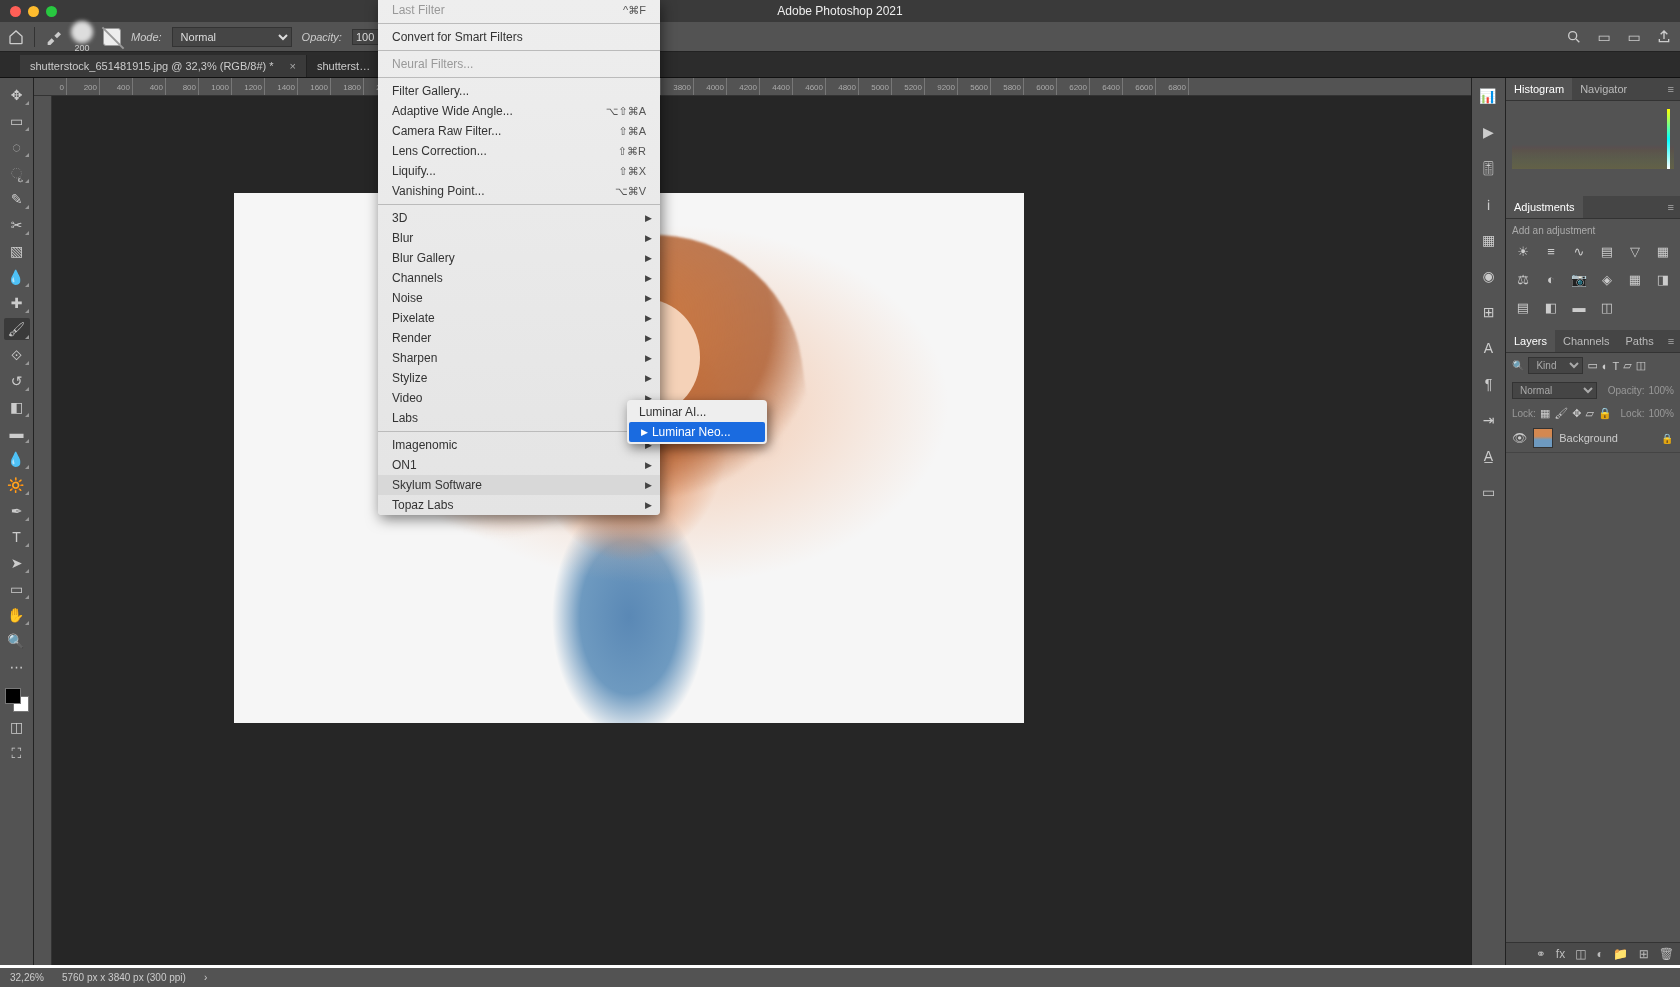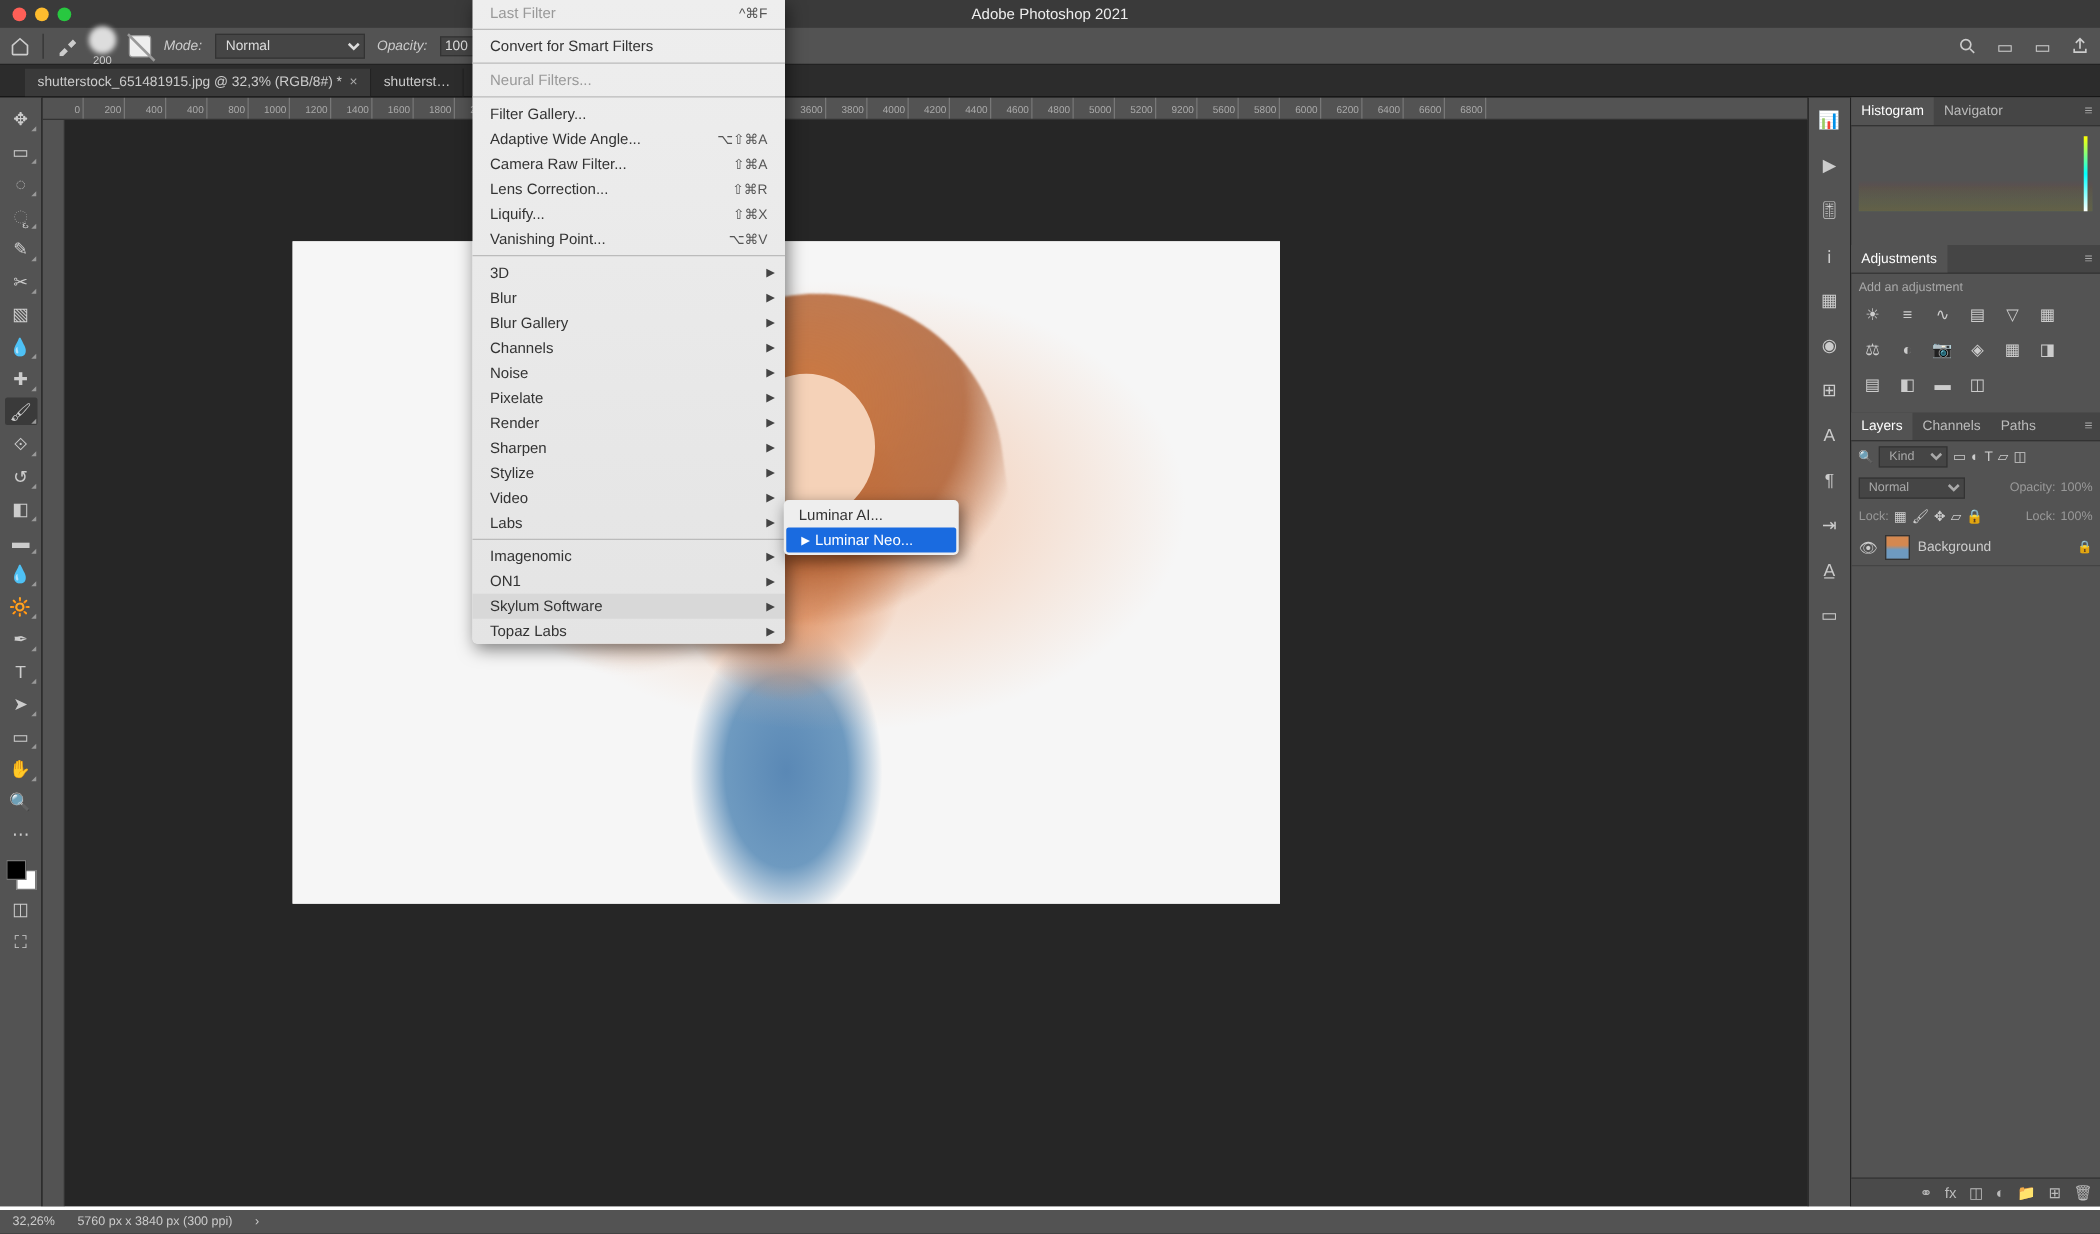--- a/index.html
+++ b/index.html
@@ -14,42 +14,42 @@
 .brush-size { display: flex; flex-direction: column; align-items: center; font-size: 9px; color: #ccc; }
 .mask-icon { width: 18px; height: 18px; border: 1px solid #999; border-radius: 3px; position: relative; background: #eee; }
 .mask-icon::after { content: ""; position: absolute; width: 30px; height: 2px; background: #999; top: 8px; left: -6px; transform: rotate(45deg); }
 .opt-label { font-size: 11px; color: #ccc; font-style: italic; }
 .mode-select { background: #454545; color: #ddd; border: 1px solid #333; font-size: 11px; padding: 2px 4px; width: 120px; }
 .num-input { width: 38px; background: #454545; color: #ddd; border: 1px solid #333; padding: 1px 3px; font-size: 11px; }
 .small-icon { width: 16px; height: 16px; display: flex; align-items: center; justify-content: center; color: #ccc; font-size: 14px; }
 .icon-group-right { margin-left: auto; display: flex; gap: 14px; align-items: center; }
 .ruler-icon { width: 36px; height: 14px; border: 1px solid #999; color: #ccc; font-size: 9px; padding-left: 2px; display: flex; align-items: center; gap: 2px; }
 .tabs-bar { height: 26px; background: #2c2c2c; display: flex; align-items: flex-end; padding-left: 20px; border-bottom: 1px solid #111; }
-.doc-tab { padding: 5px 10px; background: #3a3a3a; font-size: 11px; color: #ccc; display: flex; gap: 6px; border-right: 1px solid #222; }
+.doc-tab { padding: 5px 10px; background: #3a3a3a; font-size: 11px; color: #ccc; display: flex; gap: 16px; border-right: 1px solid #222; }
 .doc-tab .close { font-size: 11px; color: #aaa; }
 .main-row { display: flex; height: calc(987px - 22px - 30px - 26px - 22px); }
 .tools-col { width: 34px; background: #535353; border-right: 1px solid #222; display: flex; flex-direction: column; align-items: center; padding-top: 6px; gap: 4px; }
 .tool-btn { width: 26px; height: 22px; display: flex; align-items: center; justify-content: center; color: #ccc; font-size: 14px; border-radius: 2px; position: relative; }
 .tool-btn.active { background: #3a3a3a; }
 .tool-btn .mk { position: absolute; right: 1px; bottom: 1px; width: 0; height: 0; border-right: 4px solid #999; border-top: 4px solid transparent; }
 .swatch { margin-top: 6px; width: 24px; height: 24px; position: relative; }
 .swatch .fg { position: absolute; width: 16px; height: 16px; background: #000; border: 1px solid #777; left: 0; top: 0; }
 .swatch .bg { position: absolute; width: 16px; height: 16px; background: #fff; border: 1px solid #777; right: 0; bottom: 0; }
 .canvas-area { flex: 1; background: #262626; position: relative; overflow: hidden; }
 .ruler-h { position: absolute; top: 0; left: 0; right: 0; height: 18px; background: #535353; border-bottom: 1px solid #333; display: flex; overflow: hidden; font-size: 8px; color: #aaa; }
 .ruler-h span { flex: 0 0 auto; width: 33px; border-right: 1px solid #777; text-align: right; padding-right: 2px; padding-top: 5px; }
 .ruler-v { position: absolute; left: 0; top: 18px; bottom: 0; width: 18px; background: #535353; border-right: 1px solid #333; }
 .canvas { position: absolute; left: 200px; top: 115px; width: 790px; height: 530px; background: #fff; overflow: hidden; }
 .photo { position: absolute; inset: 0; background: radial-gradient(ellipse 280px 180px at 55% 40%, #f3c5a8, transparent), radial-gradient(ellipse 200px 260px at 50% 45%, #b8592a 0%, #d37640 25%, rgba(180,90,40,0) 50%), radial-gradient(ellipse 140px 220px at 50% 80%, #5a88b5 0%, #6e9ac0 35%, rgba(110,154,192,0) 55%), #f6f6f6; }
 .hair1 { position: absolute; left: 34%; top: 8%; width: 38%; height: 55%; background: radial-gradient(circle at 50% 30%, rgba(200,110,50,0.9), rgba(160,70,20,0.7) 50%, transparent 70%); border-radius: 50% 50% 40% 40%; transform: rotate(-8deg); filter: blur(1px); }
 .hair2 { position: absolute; left: 20%; top: 25%; width: 28%; height: 40%; background: radial-gradient(circle, rgba(180,85,30,0.8), transparent 70%); border-radius: 50%; transform: rotate(15deg); filter: blur(2px); }
 .face { position: absolute; left: 45%; top: 20%; width: 14%; height: 22%; background: #f5d2b8; border-radius: 50%; }
 .right-rail { width: 34px; background: #535353; border-left: 1px solid #222; display: flex; flex-direction: column; align-items: center; padding-top: 8px; gap: 16px; }
 .rail-icon { width: 20px; height: 20px; display: flex; align-items: center; justify-content: center; color: #ccc; font-size: 14px; }
-.panels-col { width: 200px; background: #535353; border-left: 1px solid #222; display: flex; flex-direction: column; }
+.panels-col { width: 175px; background: #535353; border-left: 1px solid #222; display: flex; flex-direction: column; }
 .panel-header { display: flex; background: #454545; border-bottom: 1px solid #333; }
 .panel-tab { padding: 5px 8px; font-size: 11px; color: #bbb; }
 .panel-tab.active { background: #535353; color: #fff; }
 .panel-menu { margin-left: auto; padding: 5px 6px; color: #aaa; font-size: 11px; }
 .histogram-body { height: 95px; padding: 6px 6px 0 6px; position: relative; }
 .histo { height: 62px; background: linear-gradient(to top, rgba(255,0,0,0.25), transparent 40%), linear-gradient(to top, rgba(0,255,0,0.25), transparent 35%), linear-gradient(to top, rgba(0,100,255,0.25), transparent 30%); position: relative; }
 .histo::after { content: ""; position: absolute; right: 4px; bottom: 0; width: 3px; height: 60px; background: linear-gradient(#ff0, #0ff, #fff); }
 .adjustments-body { padding: 6px; }
 .adj-label { font-size: 10px; color: #aaa; margin-bottom: 4px; }
 .adj-icons { display: flex; flex-wrap: wrap; gap: 10px; padding: 2px 2px 8px 2px; }
@@ -58,21 +58,21 @@
 .layer-controls { padding: 4px 6px; display: flex; align-items: center; gap: 4px; }
 .kind-select { background: #454545; border: 1px solid #333; color: #aaa; font-size: 10px; padding: 1px 3px; width: 55px; }
 .layer-row { display: flex; align-items: center; padding: 4px 6px; gap: 6px; border-bottom: 1px solid #444; }
 .layer-eye { font-size: 12px; }
 .layer-thumb { width: 20px; height: 20px; background: linear-gradient(#d48850 40%, #6e9ac0 60%); border: 1px solid #333; }
 .layer-lock { margin-left: auto; font-size: 10px; }
 .layers-footer { margin-top: auto; display: flex; justify-content: flex-end; gap: 10px; padding: 4px 6px; border-top: 1px solid #333; background: #4a4a4a; }
 .layers-footer span { font-size: 12px; color: #bbb; }
 .status-bar { height: 22px; background: #535353; border-top: 3px solid #ffffff; display: flex; align-items: center; padding: 0 10px; gap: 18px; font-size: 10px; color: #ccc; }
 
-.filter-menu { position: absolute; left: 378px; top: 0; width: 250px; background: linear-gradient(#eee, #e4e4e4); box-shadow: 2px 4px 14px rgba(0,0,0,0.5); font-size: 12px; color: #333; border-radius: 0 0 4px 4px; z-index: 50; }
+.filter-menu { position: absolute; left: 378px; top: 0; width: 282px; background: linear-gradient(#eee, #e4e4e4); box-shadow: 2px 4px 14px rgba(0,0,0,0.5); font-size: 12px; color: #333; border-radius: 0 0 4px 4px; z-index: 50; }
 .menu-item { padding: 3px 14px; display: flex; align-items: center; position: relative; }
 .menu-item.disabled { color: #999; }
 .menu-item.hover { background: #d8d8d8; }
 .menu-item .shortcut { margin-left: auto; font-size: 11px; color: #555; }
 .menu-item .sub-arrow { position: absolute; right: 8px; font-size: 9px; color: #444; }
 .menu-sep { height: 1px; background: #bbb; margin: 3px 0; }
 .submenu { position: absolute; left: 627px; top: 400px; width: 140px; background: #eee; box-shadow: 2px 4px 12px rgba(0,0,0,0.5); border-radius: 4px; font-size: 12px; color: #333; z-index: 60; padding: 2px 0; }
 .submenu .menu-item.selected { background: #1a6be0; color: #fff; border-radius: 2px; margin: 0 2px; }
 .submenu .menu-item { padding: 3px 12px; }
 .submenu .play { font-size: 9px; margin-right: 4px; }

